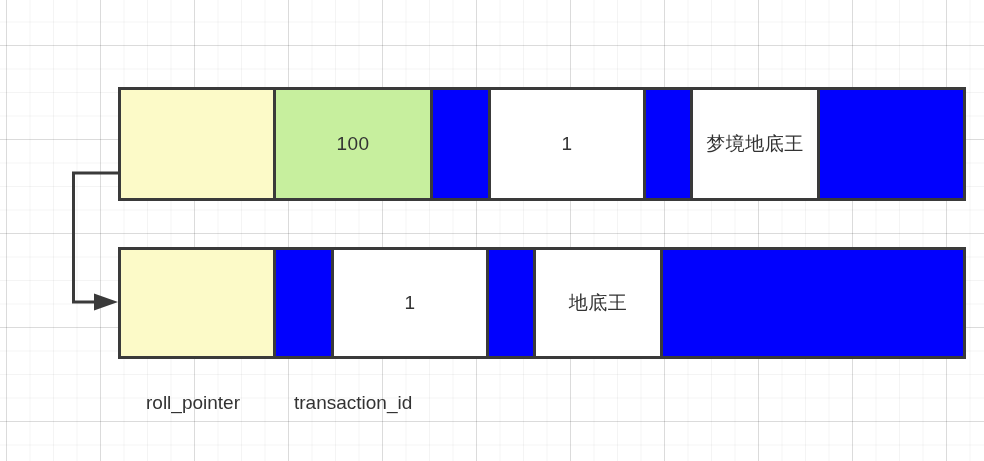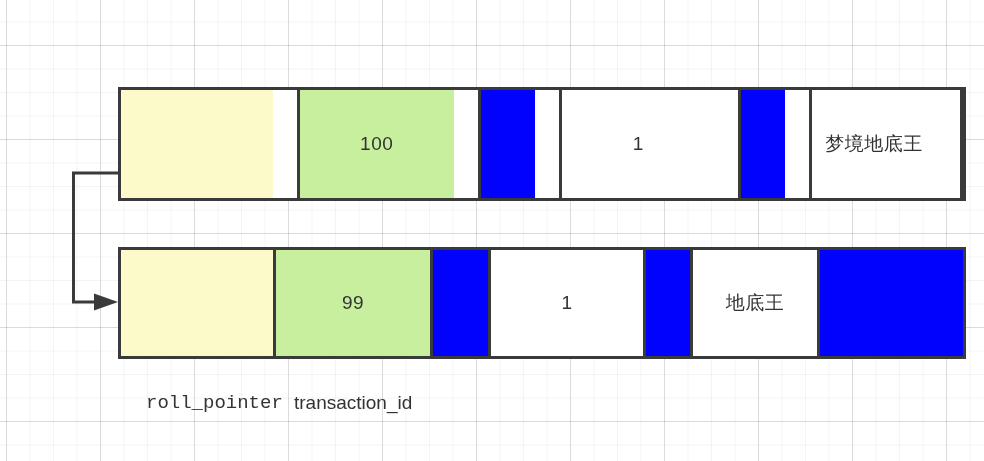--- a/index.html
+++ b/index.html
@@ -18,41 +18,41 @@
       linear-gradient(to bottom, rgba(0,0,0,0.045) 1px, transparent 1px);
     background-size:94px 94px, 94px 94px, 23.5px 23.5px, 23.5px 23.5px;
     background-position:6px 45px, 6px 45px, 6px 45px, 6px 45px;
   }
   .arrow-layer{position:absolute;left:0;top:0;width:984px;height:461px;pointer-events:none;}
   .row{
     position:absolute;left:118px;width:848px;
     box-sizing:border-box;border:3px solid #3a3a3a;background:#ffffff;
     display:flex;align-items:stretch;
   }
-  .row.r1{top:87px;height:114px;gap:24px;}
+  .row.r1{top:87px;height:114px;}
   .row.r2{top:247px;height:112px;}
   .cell{
     box-sizing:border-box;height:100%;
     border-left:3px solid #3a3a3a;
     display:flex;align-items:center;justify-content:center;
     font-size:19px;color:#333333;letter-spacing:0.5px;
   }
   .cell.first{border-left:none;}
   .c-rollptr{width:152px;background:#fcfac8;}
   .c-txn{width:157px;background:#c7ef9e;}
   .c-sep1{width:58px;background:#0101fe;}
   .c-field{width:155px;background:#ffffff;}
   .c-sep2{width:47px;background:#0101fe;}
   .c-data{width:127px;background:#ffffff;}
   .c-sep3{flex:1;background:#0101fe;}
   .axis-label{
     position:absolute;top:391px;height:24px;line-height:24px;
     font-size:19px;color:#333333;white-space:nowrap;
   }
-  .lbl-rollptr{left:146px;font-family:Liberation Mono, monospace;}
+  .lbl-rollptr{left:146px;}
   .lbl-txn{left:294px;text-align:right;}
   .lbl-data{left:629px;}
 </style>
 </head>
 <body>
 
 <div class="canvas">
 
   <svg class="arrow-layer" width="984" height="461" viewBox="0 0 984 461">
     <path d="M 118 173 L 73.5 173 L 73.5 302 L 96 302" fill="none" stroke="#3a3a3a" stroke-width="3"></path>
@@ -64,21 +64,20 @@
     <div class="cell c-txn">100</div>
     <div class="cell c-sep1"></div>
     <div class="cell c-field">1</div>
     <div class="cell c-sep2"></div>
     <div class="cell c-data">梦境地底王</div>
     <div class="cell c-sep3"></div>
   </div>
 
   <div class="row r2">
     <div class="cell c-rollptr first"></div>
-    <div class="cell c-txn">99</div>
     <div class="cell c-sep1"></div>
     <div class="cell c-field">1</div>
     <div class="cell c-sep2"></div>
     <div class="cell c-data">地底王</div>
     <div class="cell c-sep3"></div>
   </div>
 
   <div class="axis-label lbl-rollptr">roll_pointer</div>
   <div class="axis-label lbl-txn">transaction_id</div>
 

